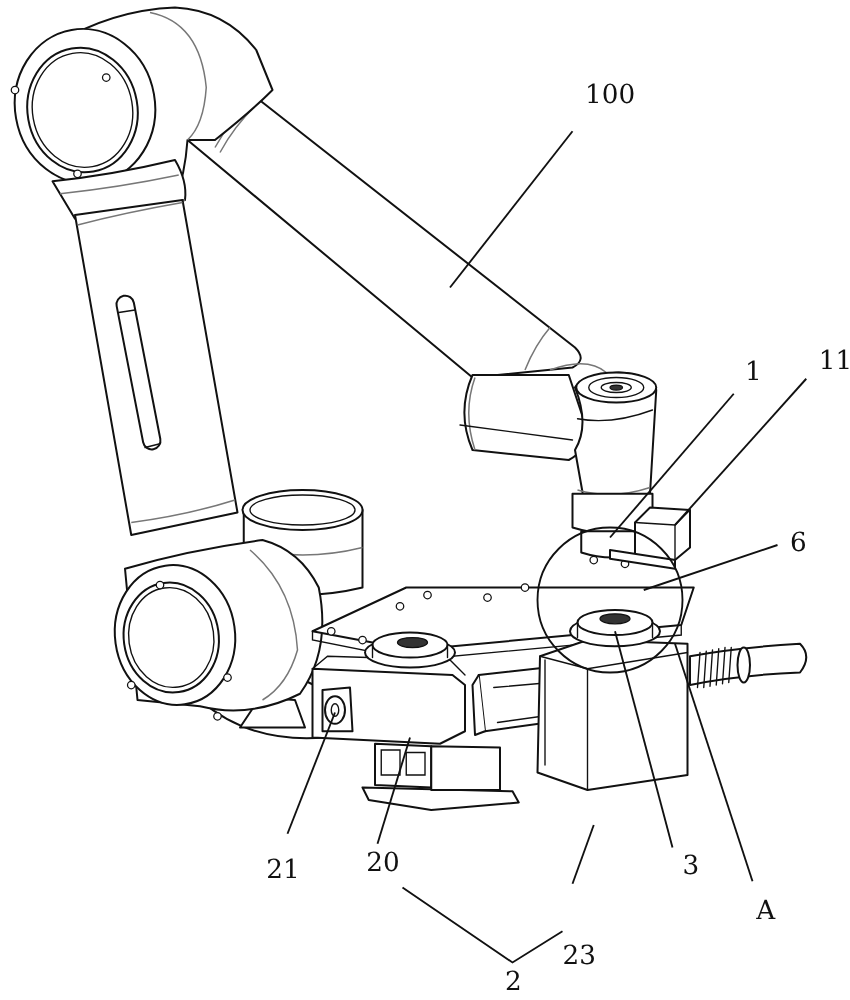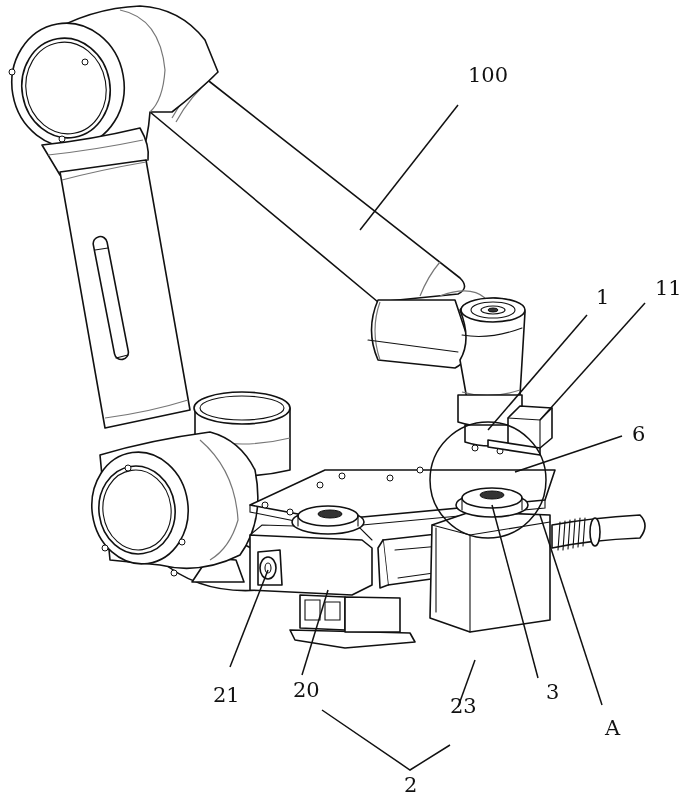--- a/index.html
+++ b/index.html
@@ -162,16 +162,16 @@
     <polyline class="lead" points="322,710 410,770 450,745"></polyline>
   </g>
 </svg>
 
 <div class="lbl" style="left:468px;top:65px;">100</div>
 <div class="lbl" style="left:596px;top:287px;">1</div>
 <div class="lbl" style="left:655px;top:278px;">11</div>
 <div class="lbl" style="left:632px;top:424px;">6</div>
 <div class="lbl" style="left:213px;top:673px;margin-top:12px;">21</div>
 <div class="lbl" style="left:293px;top:680px;">20</div>
-<div class="lbl" style="left:450px;top:696px;">23</div>
+<div class="lbl" style="left:450px;top:754px;">23</div>
 <div class="lbl" style="left:546px;top:682px;">3</div>
 <div class="lbl" style="left:605px;top:718px;">A</div>
 <div class="lbl" style="left:404px;top:775px;">2</div>
 
 </body></html>

